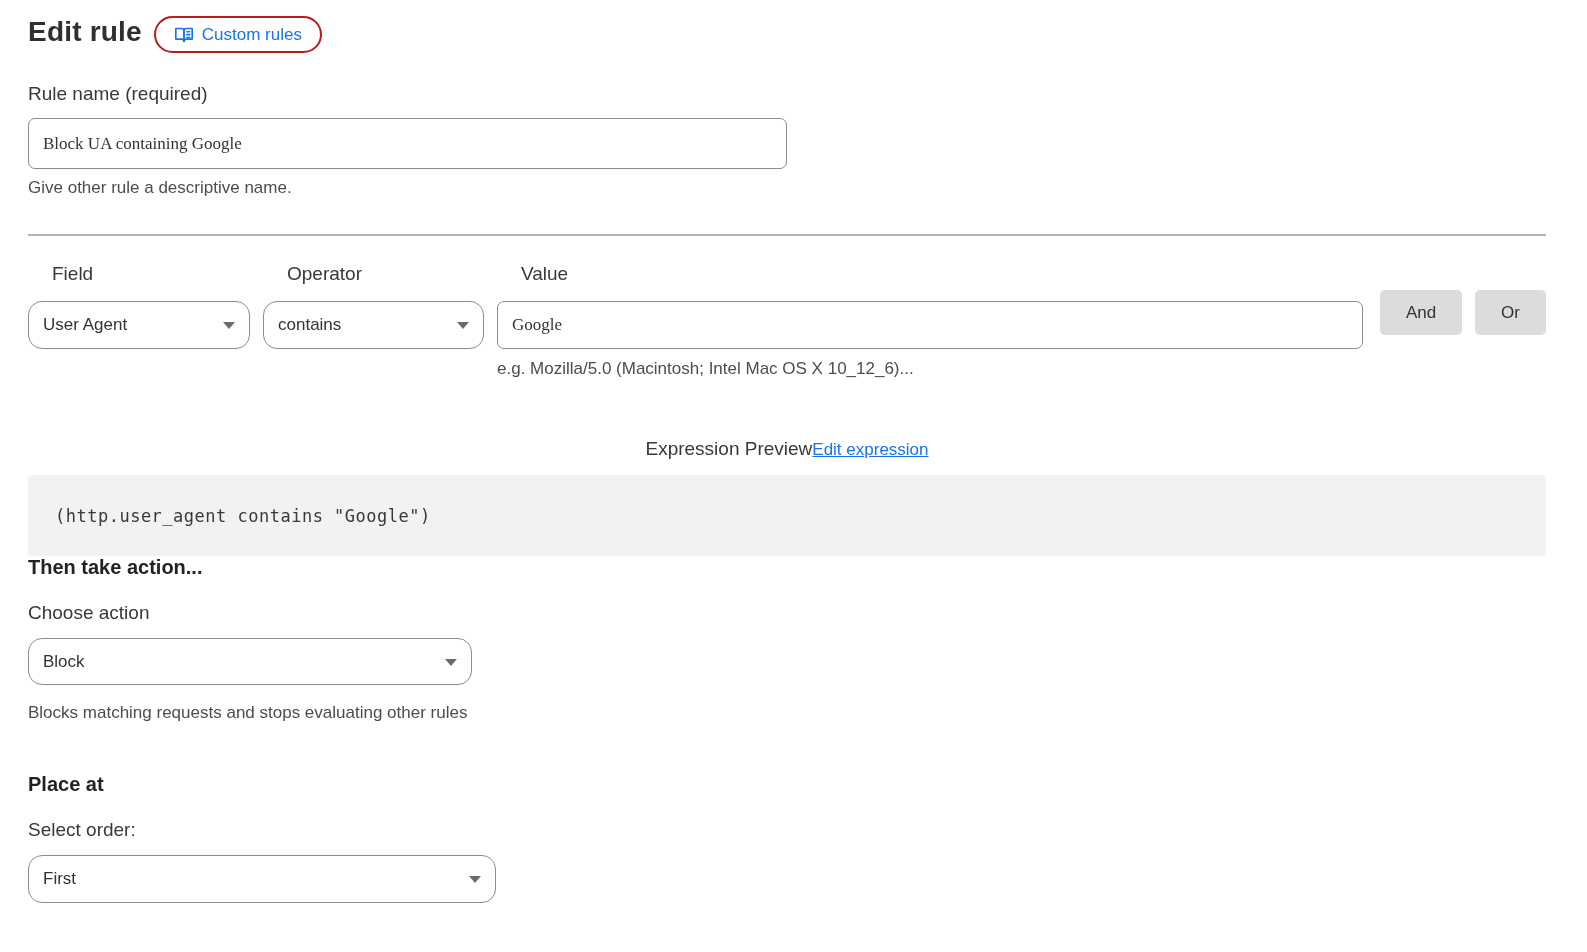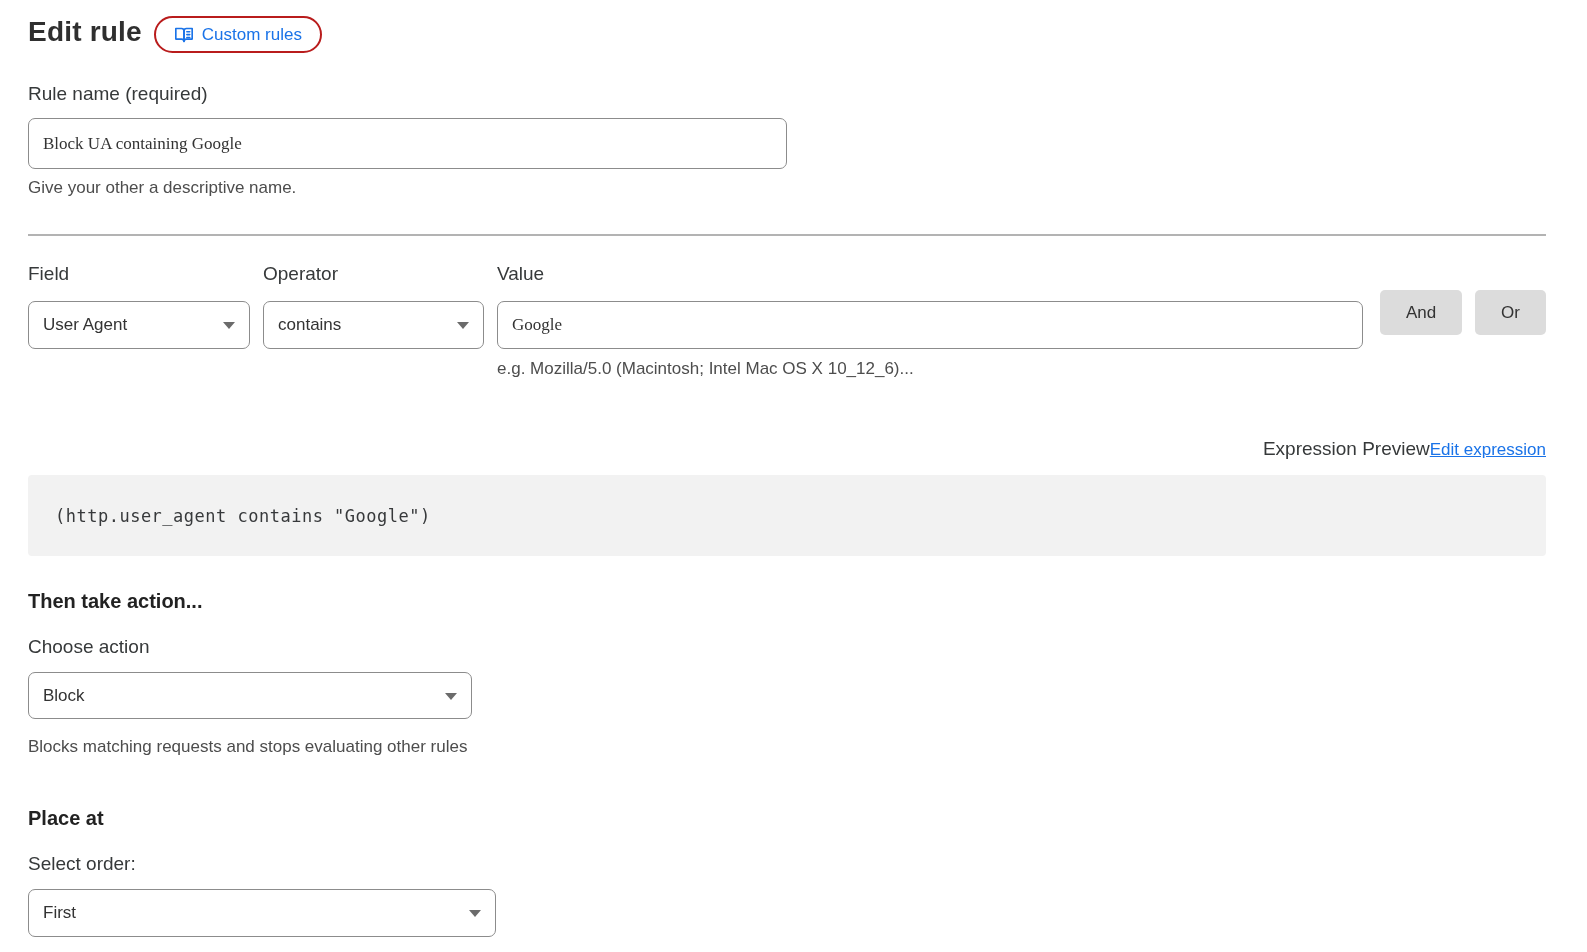--- a/index.html
+++ b/index.html
@@ -21,66 +21,66 @@
 
   
   .field-label { display: block; font-size: 19px; color: #36393a; }
   .help-text { font-size: 17px; color: #4d4d4d; }
   .text-input {
     display: block; height: 51px; border: 1px solid #8c8c8c; border-radius: 7px;
     font-size: 17px; color: #333; padding: 0 14px; background: #fff; outline: none;
     font-family: Liberation Serif, serif; width: 100%;
   }
   .select-box {
-    position: relative; height: 48px; border: 1px solid #8c8c8c; border-radius: 7px;
+    position: relative; height: 48px; border: 1px solid #8c8c8c; border-radius: 14px;
     background: #fff; display: flex; align-items: center; padding: 0 36px 0 14px;
     font-size: 17px; color: #333; cursor: pointer;
   }
   .caret {
     position: absolute; right: 14px; top: 50%; margin-top: -3px;
     width: 0; height: 0;
     border-left: 6px solid transparent; border-right: 6px solid transparent;
     border-top: 7px solid #6b6b6b;
   }
 
   
   .rule-name-group .field-label { margin-bottom: 13px; }
   .rule-name-group .text-input { width: 759px; }
   .rule-name-group .help-text { margin-top: 9px; }
 
   .divider { border: none; border-top: 2px solid #b3b3b3; margin: 36px 0 27px 0; width: 1518px; }
 
   
   .condition-row { display: flex; align-items: flex-end; gap: 13px; }
-  .cond-col .field-label { margin-bottom: 16px; }
+  .cond-col .field-label { margin-bottom: 16px; margin-left: 24px; }
   .col-field  { width: 222px; }
   .col-op     { width: 221px; }
   .col-value  { width: 866px; }
   .col-value .text-input { height: 48px; }
   .logic-btn {
     height: 45px; background: #dcdcdc; border: none; border-radius: 5px;
     font-size: 17px; color: #333; cursor: pointer; margin-bottom: 14px;
     font-family: "Liberation Sans", sans-serif;
   }
   .btn-and { width: 82px; margin-left: 4px; }
   .btn-or  { width: 71px; }
   .value-hint { margin: 10px 0 0 469px; }
 
   
-  .expr-header { display: flex; justify-content: flex-end; align-items: baseline; margin-top: 59px; width: 1518px; }
+  .expr-header { display: flex; justify-content: center; align-items: baseline; margin-top: 59px; width: 1518px; }
   .expr-link { font-size: 17px; color: #1a73e8; text-decoration: underline; cursor: pointer; }
   .code-box {
     margin-top: 15px; width: 1518px; height: 81px; background: #f2f2f2; border-radius: 4px;
     display: flex; align-items: center; padding-left: 27px;
   }
   .code-text { font-family: "DejaVu Sans Mono", monospace; font-size: 17px; color: #37393b; letter-spacing: 0.5px; }
 
   
   .section-heading { font-size: 20px; font-weight: 700; color: #222; }
-  .action-heading { margin-top: 34px; }
+  .action-heading { }
   .action-label { margin-top: 23px; }
   .action-select { margin-top: 14px; width: 444px; height: 47px; }
   .action-help { margin-top: 18px; }
   .place-heading { margin-top: 50px; }
   .place-label { margin-top: 23px; }
   .order-select { margin-top: 14px; width: 468px; }
 </style>
 </head>
 <body>
 
@@ -98,21 +98,21 @@
           <line x1="15.5" y1="14" x2="19" y2="14"></line>
         </svg>
       </span>
       <span>Custom rules</span>
     </button>
   </div>
 
   <div class="rule-name-group">
     <label class="field-label">Rule name (required)</label>
     <input class="text-input" type="text" value="Block UA containing Google" style="">
-    <div class="help-text">Give your other a descriptive name.</div>
+    <div class="help-text">Give other rule a descriptive name.</div>
   </div>
 
   <hr class="divider">
 
   <div class="condition-row">
     <div class="cond-col col-field">
       <label class="field-label">Field</label>
       <div class="select-box">
         <span>User Agent</span>
         <span class="caret"></span>

